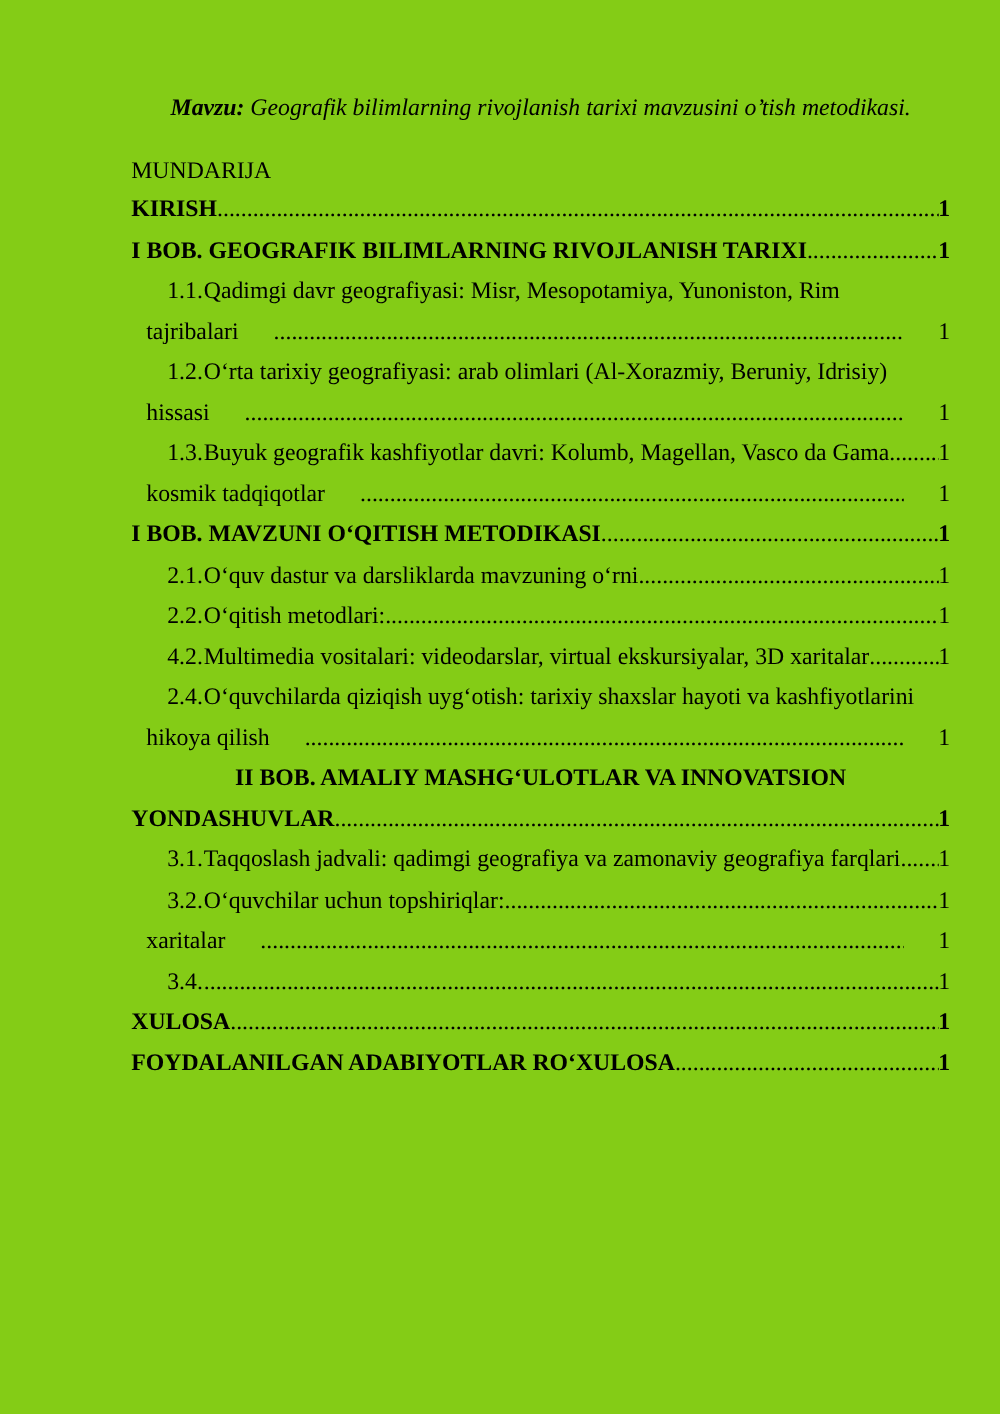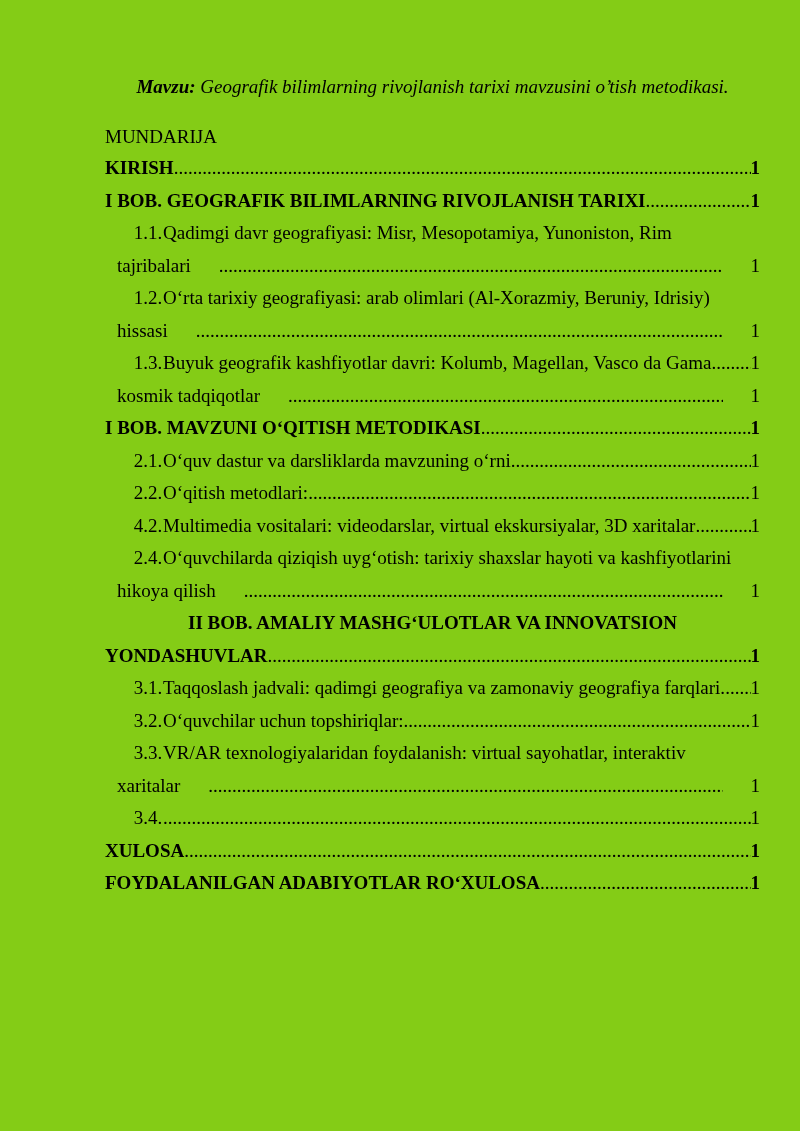--- a/index.html
+++ b/index.html
@@ -179,25 +179,20 @@
     <span class="text">Taqqoslash jadvali: qadimgi geografiya va zamonaviy geografiya farqlari.</span>
     <span class="leader">....................................................................................................................................................................................................................................................................</span>
     <span class="pagenum">1</span>
   </div>
       <div class="row section">
     <span class="num">3.2.</span>
     <span class="text">O‘quvchilar uchun topshiriqlar:</span>
     <span class="leader">....................................................................................................................................................................................................................................................................</span>
     <span class="pagenum">1</span>
   </div>
-      <div class="row section">
-    <span class="num">3.3.</span>
-    <span class="text">VR/AR texnologiyalaridan foydalanish: virtual sayohatlar, interaktiv</span>
-
-  </div>
       <div class="row cont">
 
     <span class="text">xaritalar</span>
     <span class="leader">....................................................................................................................................................................................................................................................................</span>
     <span class="pagenum">1</span>
   </div>
       <div class="row section">
     <span class="num">3.4.</span>
     <span class="leader">....................................................................................................................................................................................................................................................................</span>
     <span class="pagenum">1</span>

